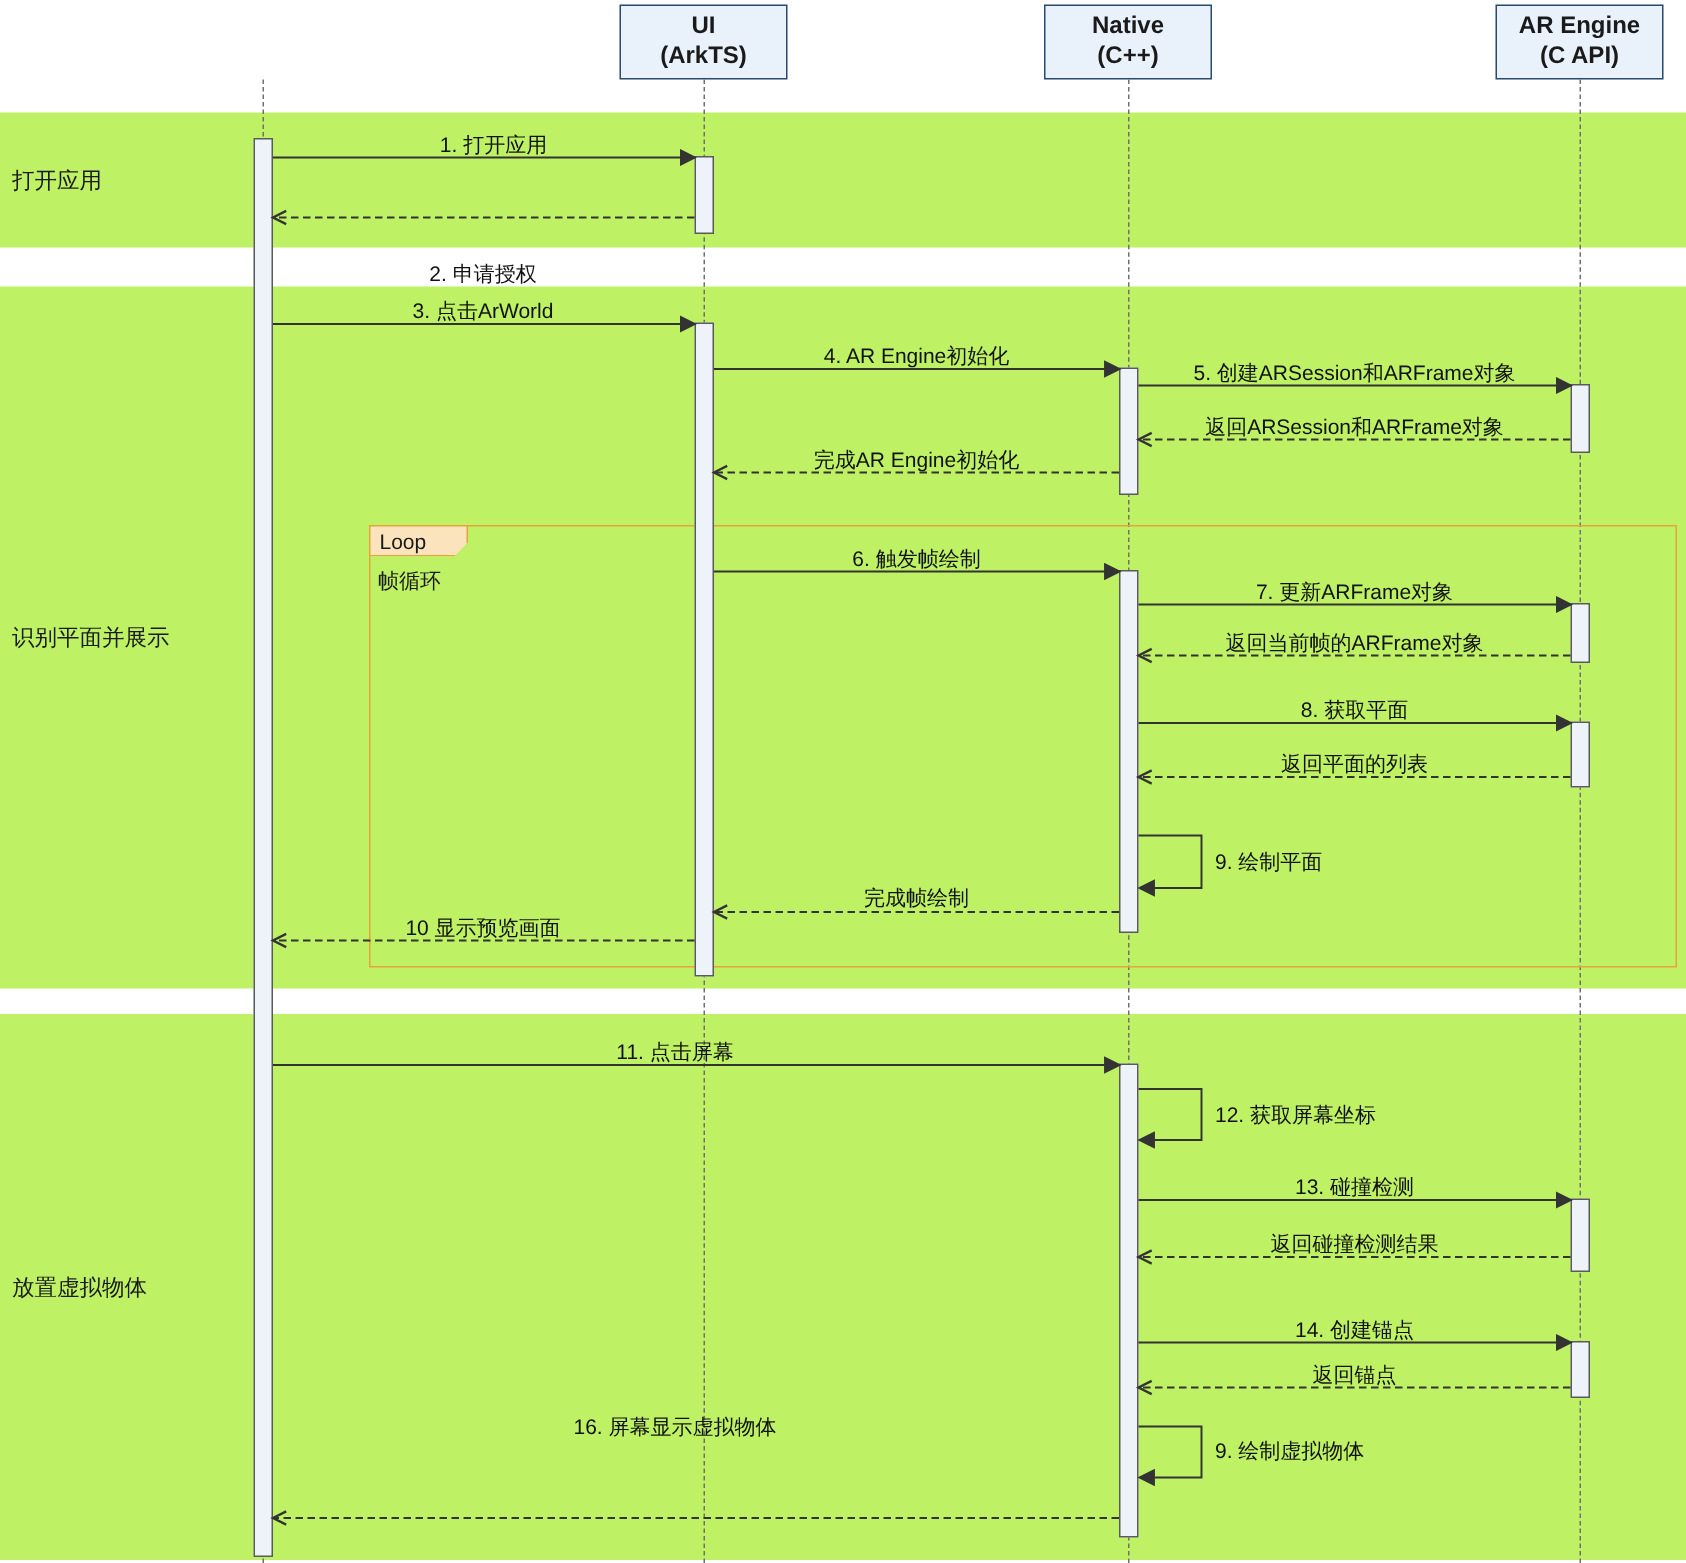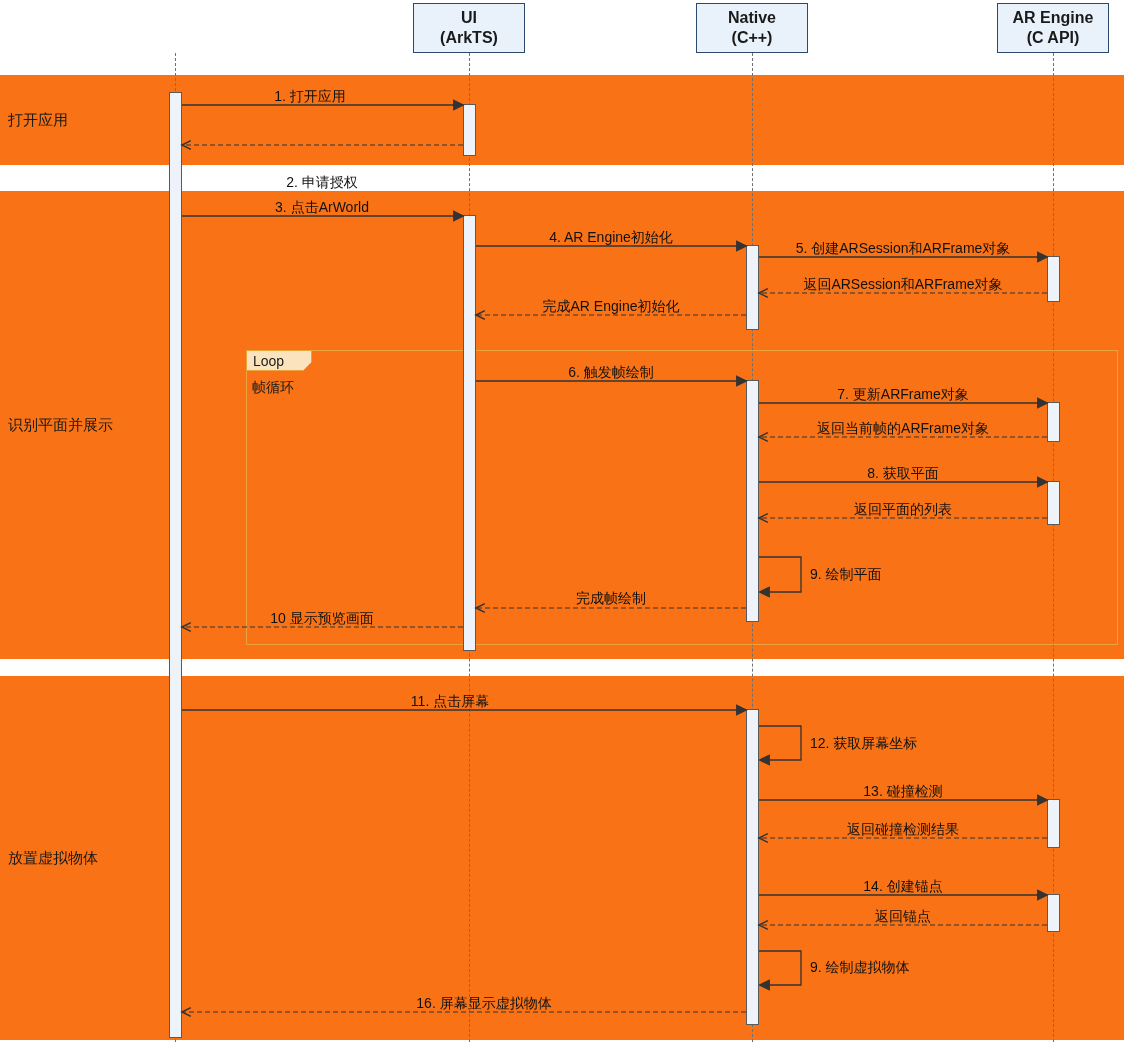--- a/index.html
+++ b/index.html
@@ -1,20 +1,20 @@
 <!DOCTYPE html>
 <html><head>
 <meta charset="utf-8">
 <style>
   html,body{margin:0;padding:0;background:#fff;}
   .diagram{
     position:relative;width:1124px;height:1042px;background:#fff;overflow:hidden;
     font-family:"Liberation Sans","DejaVu Sans",sans-serif;color:#1a1a1a;
   }
-  .band{position:absolute;left:0;width:1124px;background:#f97316;z-index:0;display:flex;align-items:center;}
+  .band{position:absolute;left:0;width:1124px;background:#bef264;z-index:0;display:flex;align-items:center;}
   .band-label{padding-left:8px;font-size:15px;color:#1a1a1a;}
   .lifeline{position:absolute;top:53px;height:989px;width:0;border-left:1px dashed #707070;z-index:1;}
   .loopbox{position:absolute;left:246px;top:350px;width:855px;height:293px;border:1px solid #e8a33d;z-index:2;background:transparent;padding-left:15px;}
   .looptab{
     position:absolute;left:-1px;top:-1px;width:66px;height:21px;background:#fbe3bd;border:1px solid #e8a33d;
     clip-path:polygon(0 0,100% 0,100% 55%,86% 100%,0 100%);
     display:flex;align-items:center;padding-left:6px;font-size:14px;box-sizing:border-box;
   }
   .loopsub{position:absolute;left:5px;top:28px;font-size:14px;}
   .act{position:absolute;width:13px;background:#eef2f9;border:1px solid #5a5a5a;box-sizing:border-box;z-index:3;}
@@ -93,21 +93,21 @@
     <line class="solid" x1="182" y1="710" x2="746" y2="710" marker-end="url(#af)"></line>
     <path class="solid" d="M759,726 H801 V760 H760" marker-end="url(#af)"></path>
     <line class="solid" x1="759" y1="800" x2="1047" y2="800" marker-end="url(#af)"></line>
     <line class="dashed" x1="1047" y1="838" x2="759" y2="838" marker-end="url(#ao)"></line>
     <line class="solid" x1="759" y1="895" x2="1047" y2="895" marker-end="url(#af)"></line>
     <line class="dashed" x1="1047" y1="925" x2="759" y2="925" marker-end="url(#ao)"></line>
     <path class="solid" d="M759,951 H801 V985 H760" marker-end="url(#af)"></path>
     <line class="dashed" x1="746" y1="1012" x2="182" y2="1012" marker-end="url(#ao)"></line>
   </svg>
 
-  <div class="msg c" style="left:310px;top:88px;text-align:center;">1. 打开应用</div>
+  <div class="msg c" style="left:329px;top:88px;text-align:center;">1. 打开应用</div>
   <div class="msg c" style="left:322px;top:128px;margin-top:46px;">2. 申请授权</div>
   <div class="msg c" style="left:322px;top:199px;">3. 点击ArWorld</div>
   <div class="msg c" style="left:611px;top:229px;">4. AR Engine初始化</div>
   <div class="msg c" style="left:903px;top:240px;">5. 创建ARSession和ARFrame对象</div>
   <div class="msg c" style="left:903px;top:276px;">返回ARSession和ARFrame对象</div>
   <div class="msg c" style="left:611px;top:298px;">完成AR Engine初始化</div>
   <div class="msg c" style="left:611px;top:364px;">6. 触发帧绘制</div>
   <div class="msg c" style="left:903px;top:386px;">7. 更新ARFrame对象</div>
   <div class="msg c" style="left:903px;top:420px;">返回当前帧的ARFrame对象</div>
   <div class="msg c" style="left:903px;top:465px;">8. 获取平面</div>
@@ -115,21 +115,21 @@
   <div class="msg" style="left:810px;top:566px;">9. 绘制平面</div>
   <div class="msg c" style="left:611px;top:590px;">完成帧绘制</div>
   <div class="msg c" style="left:322px;top:610px;">10 显示预览画面</div>
   <div class="msg c" style="left:450px;top:693px;">11. 点击屏幕</div>
   <div class="msg" style="left:810px;top:735px;">12. 获取屏幕坐标</div>
   <div class="msg c" style="left:903px;top:783px;">13. 碰撞检测</div>
   <div class="msg c" style="left:903px;top:821px;font-family:Liberation Serif, serif;">返回碰撞检测结果</div>
   <div class="msg c" style="left:903px;top:878px;">14. 创建锚点</div>
   <div class="msg c" style="left:903px;top:908px;">返回锚点</div>
   <div class="msg" style="left:810px;top:959px;">9. 绘制虚拟物体</div>
-  <div class="msg c" style="left:450px;top:995px;margin-left:34px;">16. 屏幕显示虚拟物体</div>
+  <div class="msg c" style="left:450px;top:943px;">16. 屏幕显示虚拟物体</div>
 
   <div class="actor" style="left:413px;">
     <div>UI</div>
     <div>(ArkTS)</div>
   </div>
   <div class="actor" style="left:997px;">
     <div>AR Engine</div>
     <div>(C API)</div>
   </div>
   <div class="actor" style="left:696px;">

